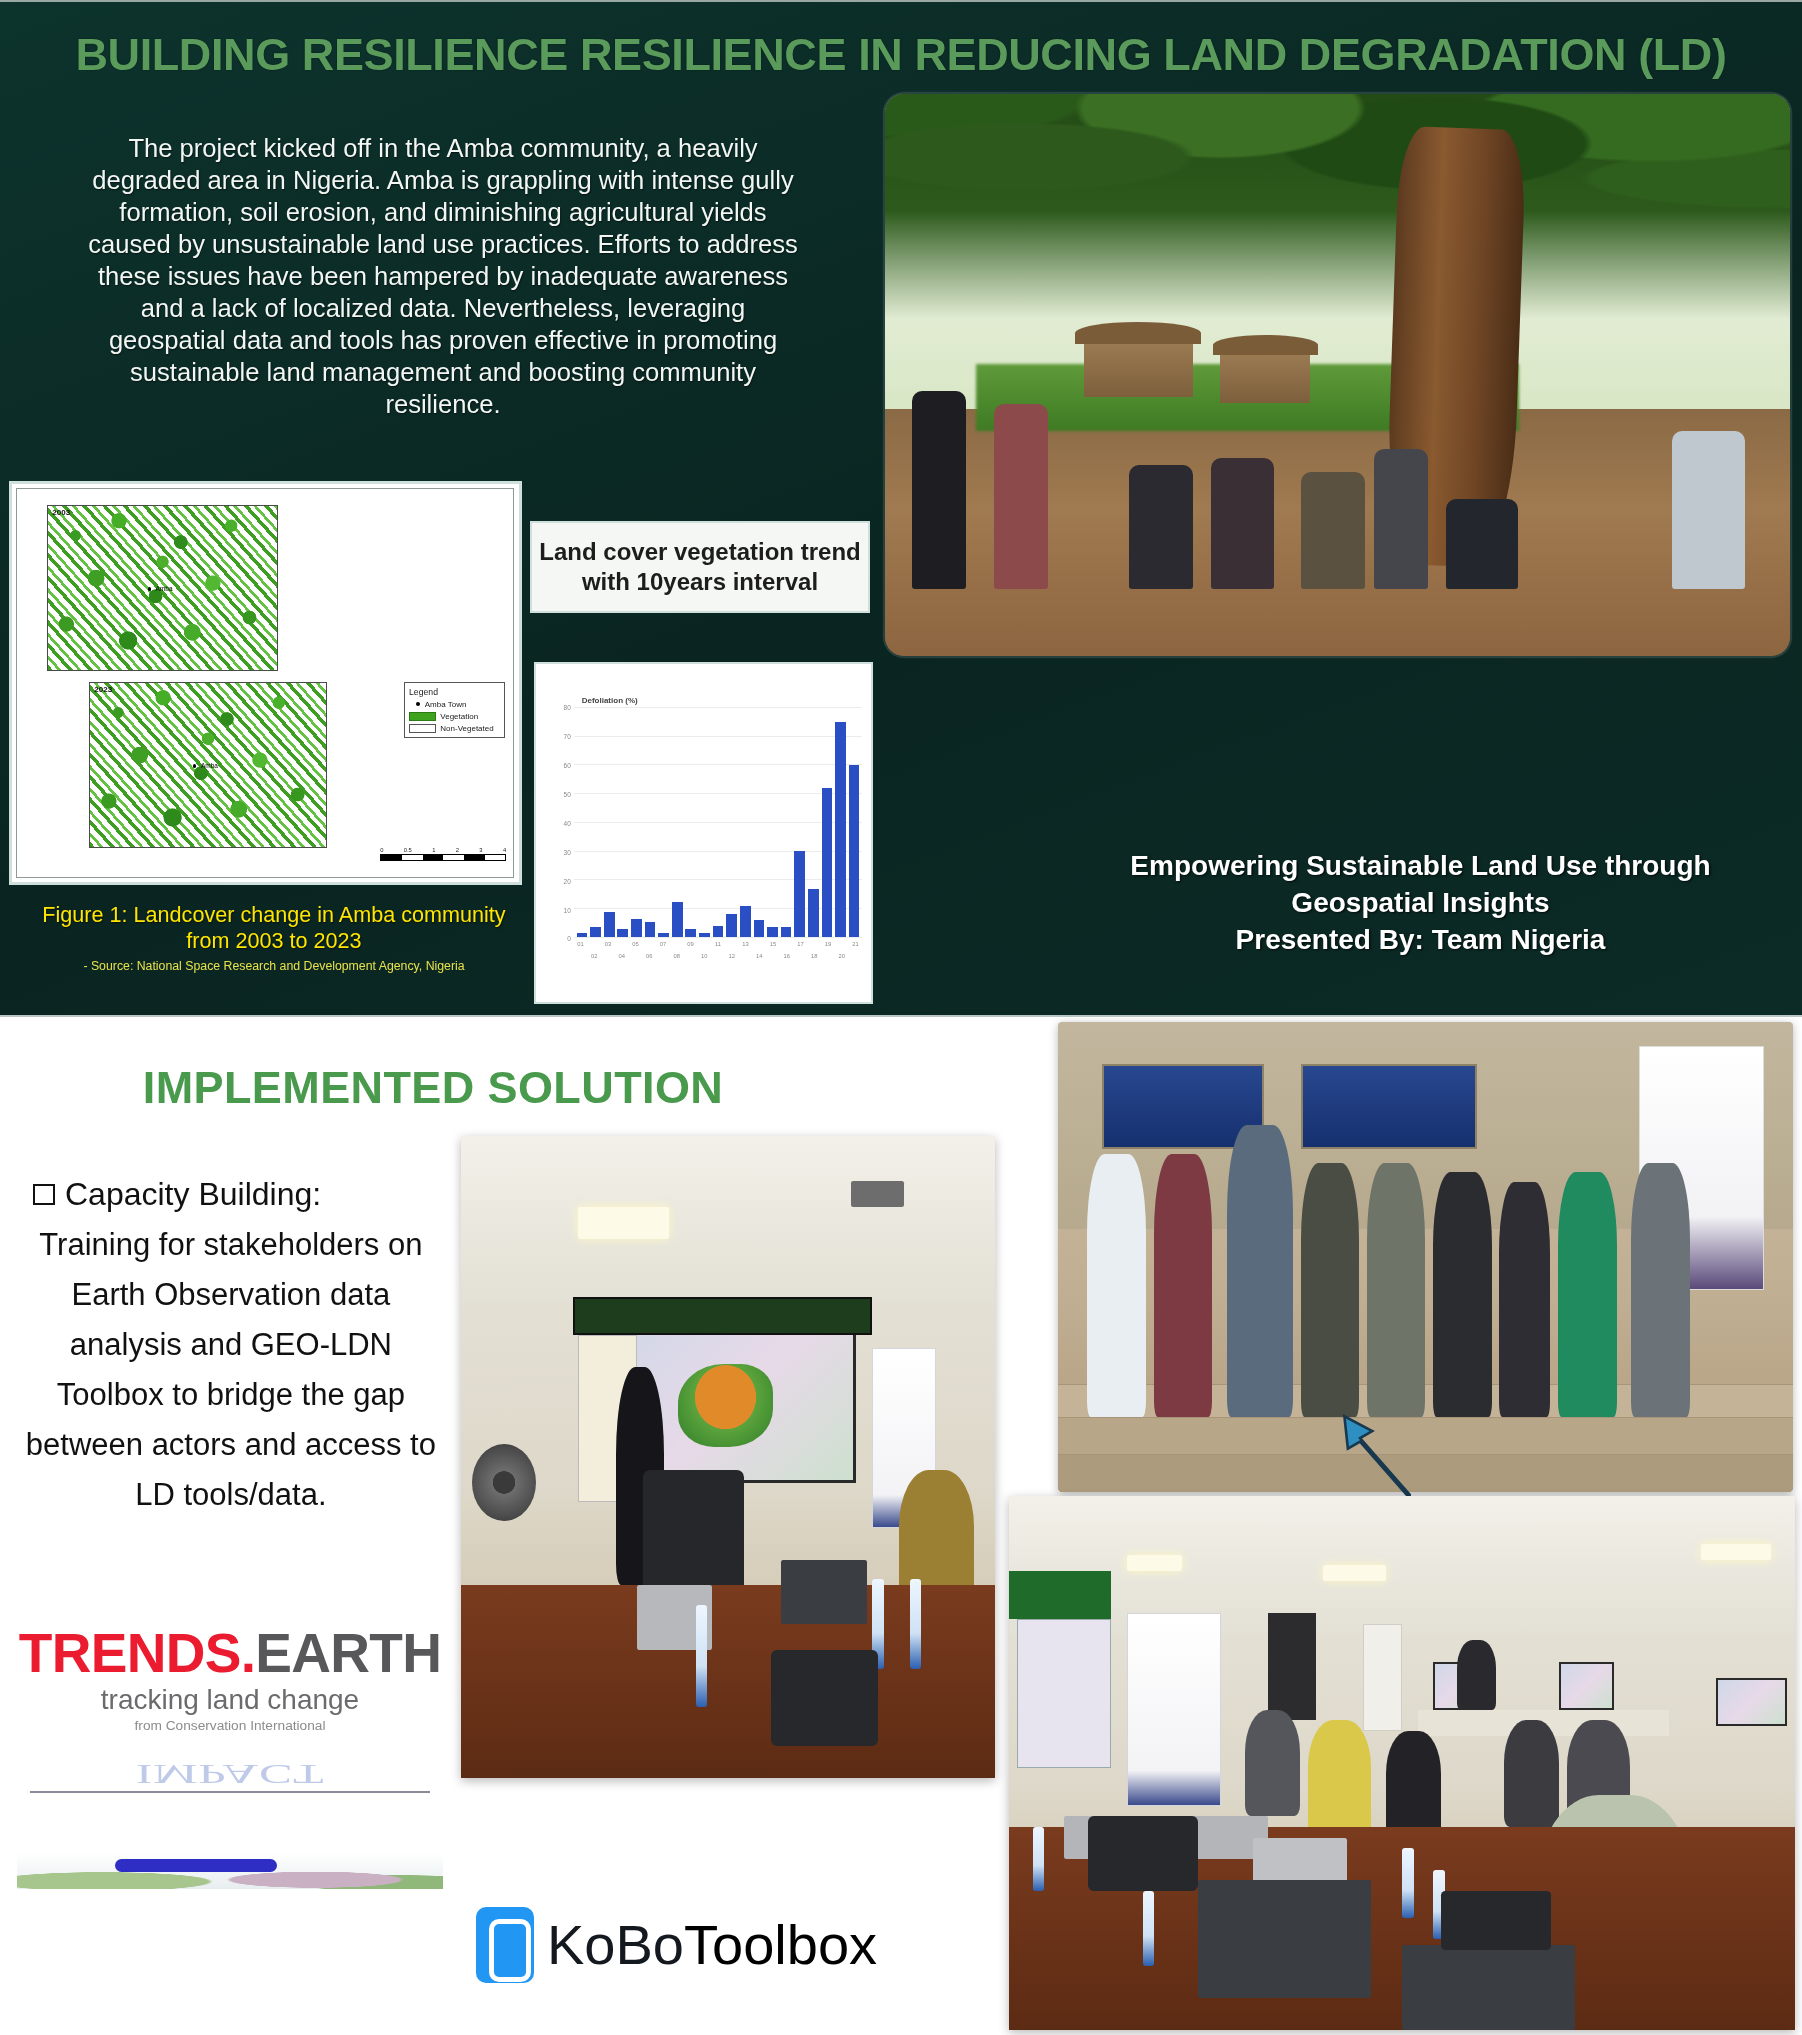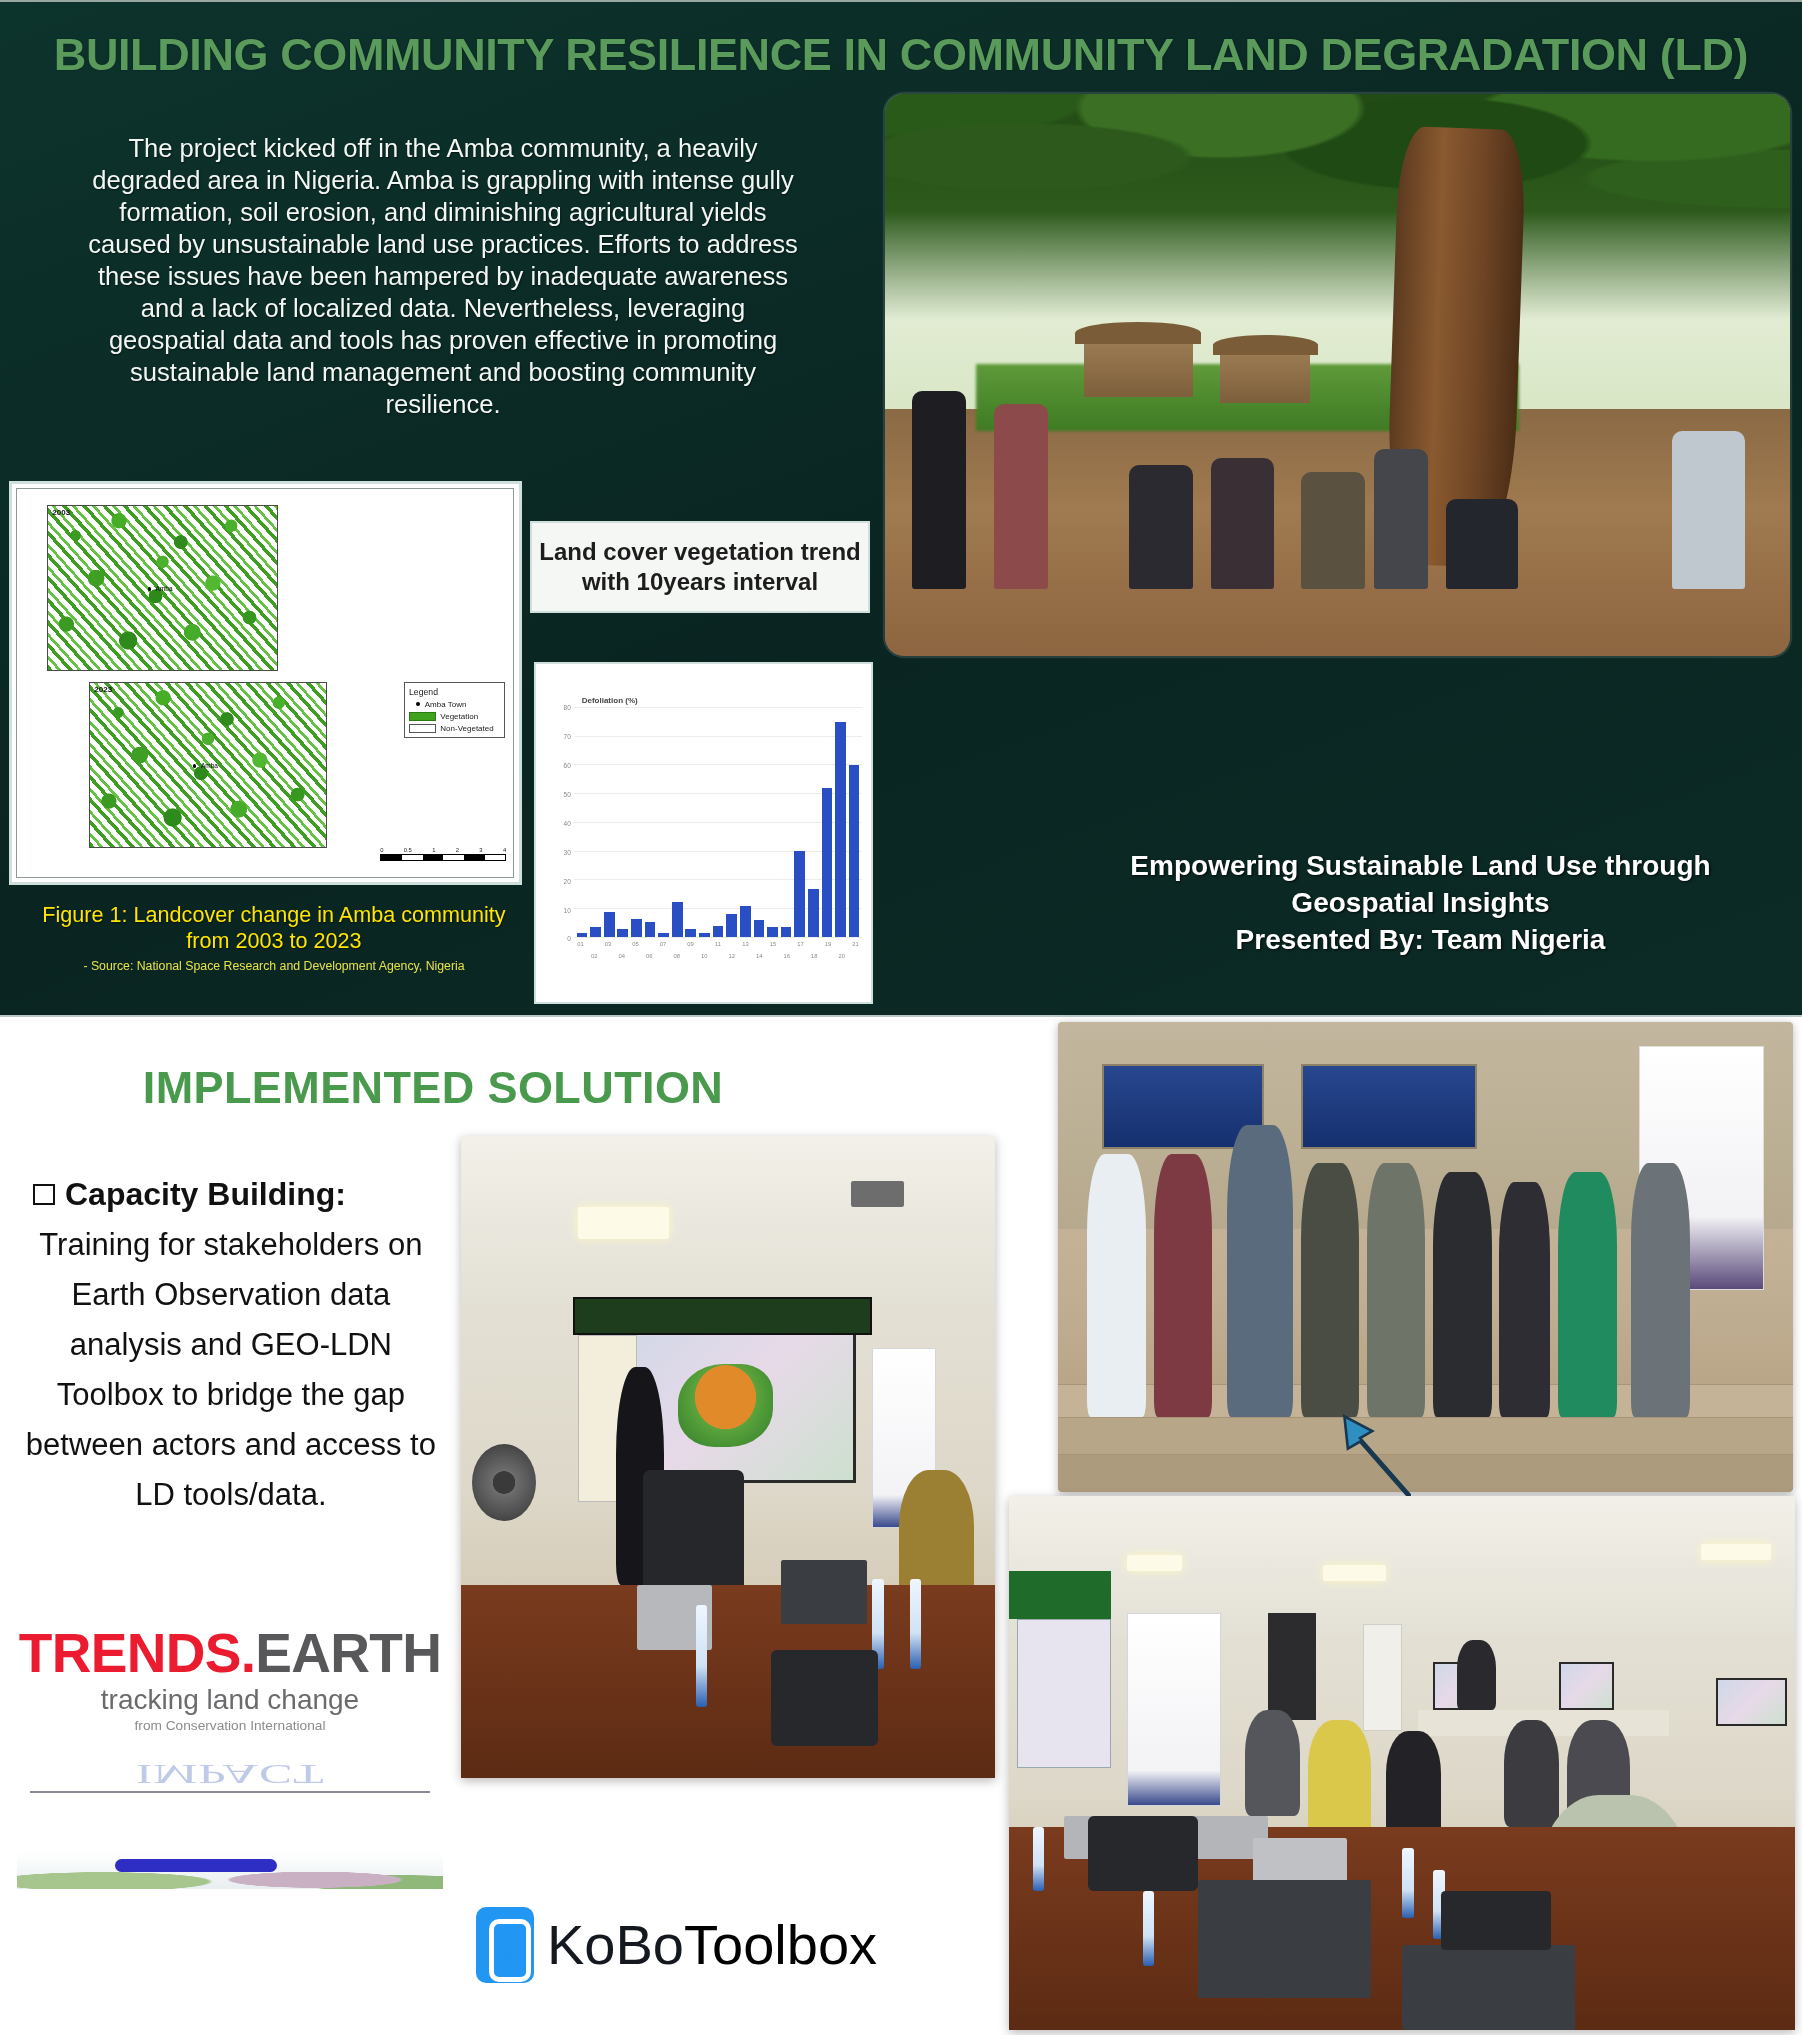--- a/index.html
+++ b/index.html
@@ -346,21 +346,21 @@
     letter-spacing: 0.4px;
   }
   .cap-block {
     position: absolute;
     left: 14.4px; top: 159px;
     width: 433px;
     text-align: center;
   }
   .cap-heading {
     font-size: 32px;
-    font-weight: bold;
+    font-weight: normal;
     color: #111;
     text-align: center;
     margin-left: 19px;
     display: flex;
     align-items: center;
     gap: 10px;
   }
   .cap-heading .box-icon {
     display: inline-block;
     width: 21.6px; height: 21.6px;
@@ -537,21 +537,21 @@
   }
   .arrow-annotation svg { width: 100%; height: 100%; }
 </style>
 </head>
 <body>
 
 <div class="poster">
 
   <div class="top-panel">
 
-    <div class="poster-title">BUILDING COMMUNITY RESILIENCE IN COMMUNITY LAND DEGRADATION (LD)</div>
+    <div class="poster-title">BUILDING RESILIENCE RESILIENCE IN REDUCING LAND DEGRADATION (LD)</div>
 
     <div class="bg-body">The project kicked off in the Amba community, a heavily degraded area in Nigeria. Amba is grappling with intense gully formation, soil erosion, and diminishing agricultural yields caused by unsustainable land use practices. Efforts to address these issues have been hampered by inadequate awareness and a lack of localized data. Nevertheless, leveraging geospatial data and tools has proven effective in promoting sustainable land management and boosting community resilience.</div>
 
     <div class="map-figure">
       <div class="map-inner">
 
         <div class="mini-map" id="map2003">
           <span class="yr">2003</span>
           <span class="town">Amba</span>
         </div>

